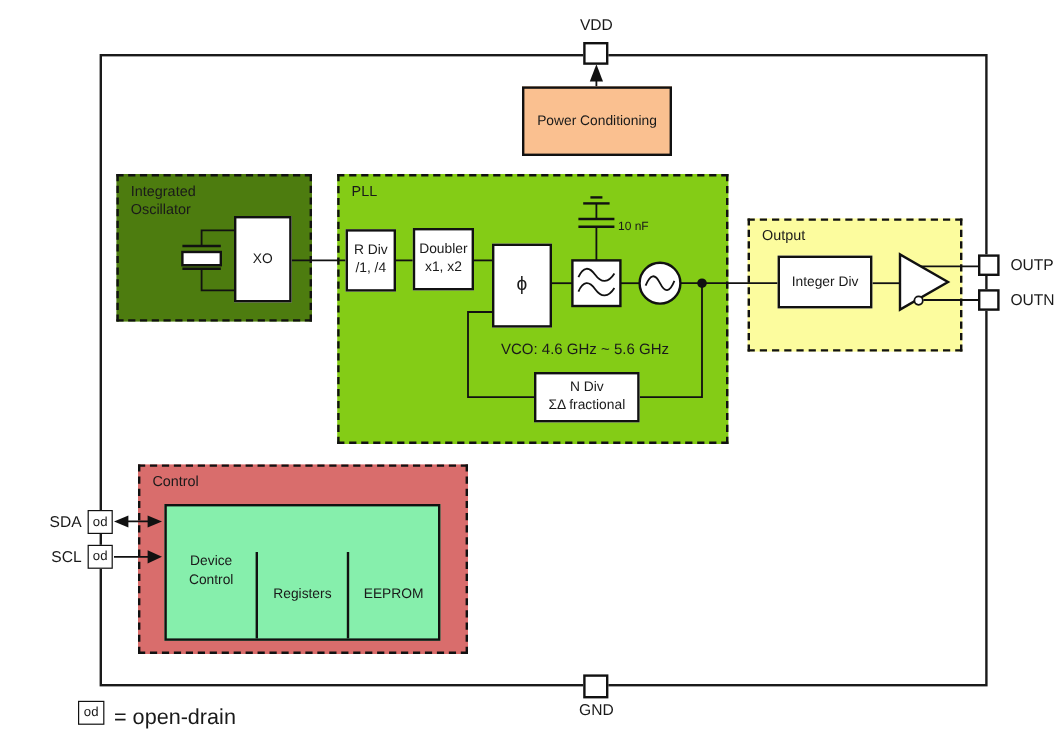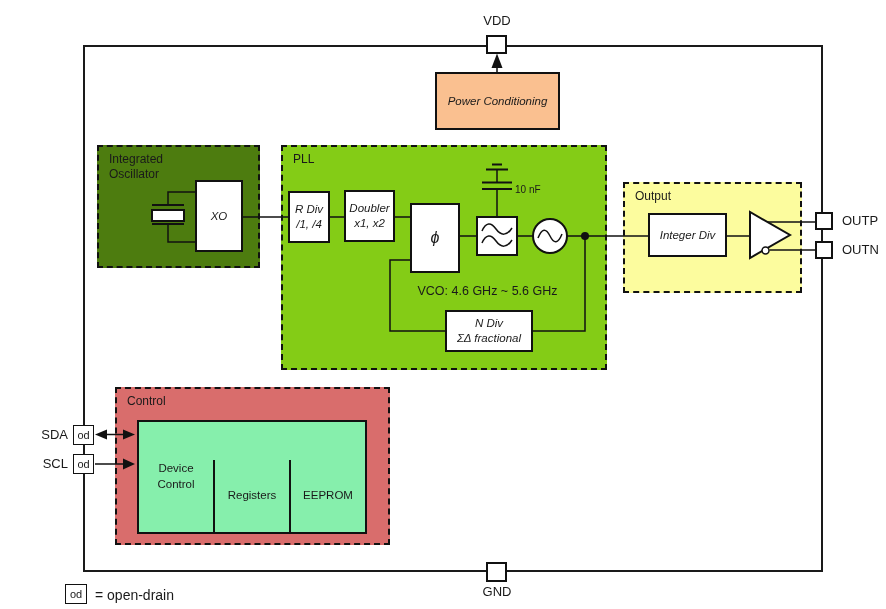--- a/index.html
+++ b/index.html
@@ -31,21 +31,20 @@
     background: #fff;
     border: 2px solid #111;
     display: flex;
     flex-direction: column;
     align-items: center;
     justify-content: center;
     text-align: center;
     font-size: 11.5px;
     line-height: 1.3;
     white-space: nowrap;
-    font-style: italic;
   }
   .pin {
     background: #fff;
     border: 2px solid #111;
     display: flex;
     align-items: center;
     justify-content: center;
     font-size: 11px;
   }
   .pin.od { border-width: 1.5px; }
@@ -218,15 +217,15 @@
   <div class="abs lbl z3" style="left:842px; top:243px;">OUTN</div>
   <div class="abs lbl right z3" style="left:24px; top:428px; width:44px;">SDA</div>
   <div class="abs lbl right z3" style="left:24px; top:457px; width:44px;">SCL</div>
 
   <div class="abs z3" style="left:515px; top:184px; font-size:10px;">10 nF</div>
   <div class="abs center z3" style="left:390px; top:284px; width:195px; font-size:12.5px;">VCO: 4.6 GHz ~ 5.6 GHz</div>
 
   <div class="abs pin od z3" style="left:65px; top:584px; width:22px; height:20px;">
     <span>od</span>
   </div>
-  <div class="abs z3" style="left:95px; top:587px; font-size:14px;">= open-drain</div>
+  <div class="abs z3" style="left:95px; top:587px; font-size:18px;">= open-drain</div>
 
 </div>
 
 </body></html>

